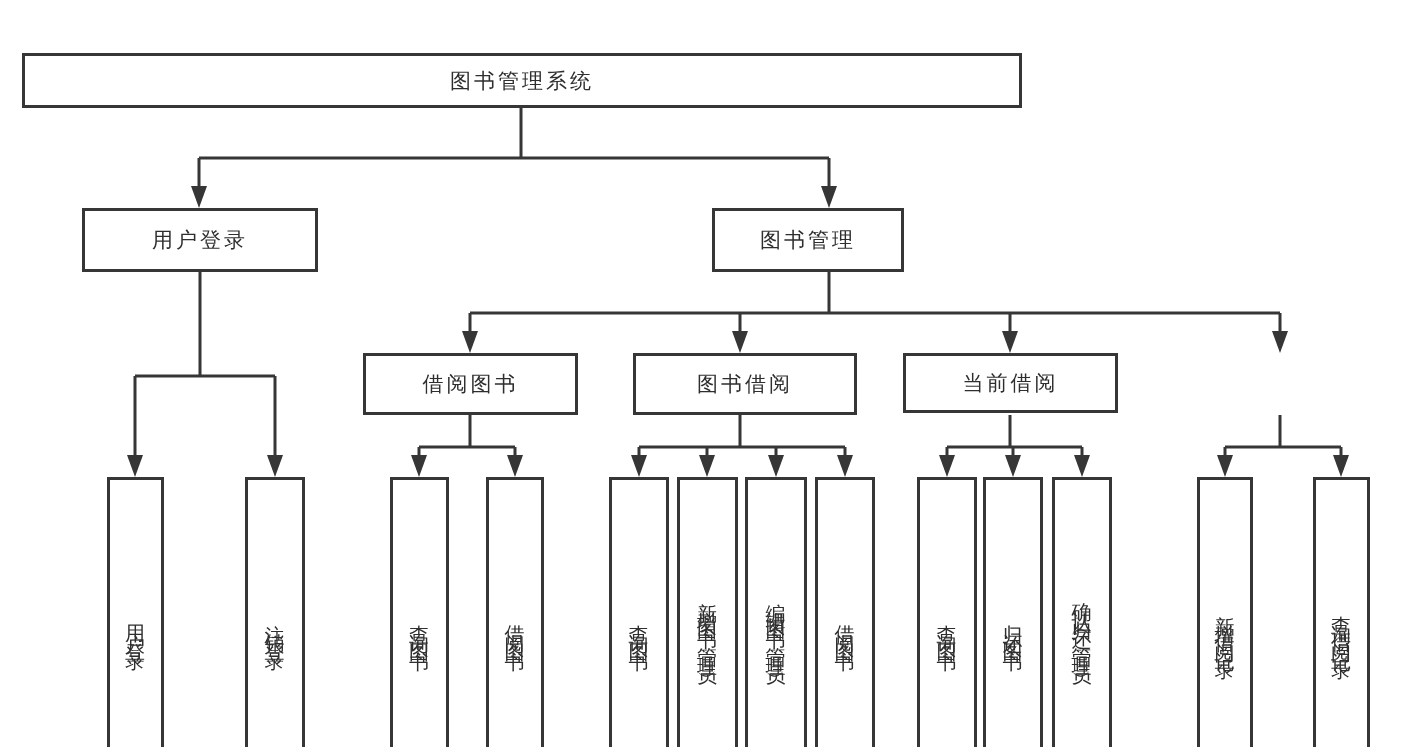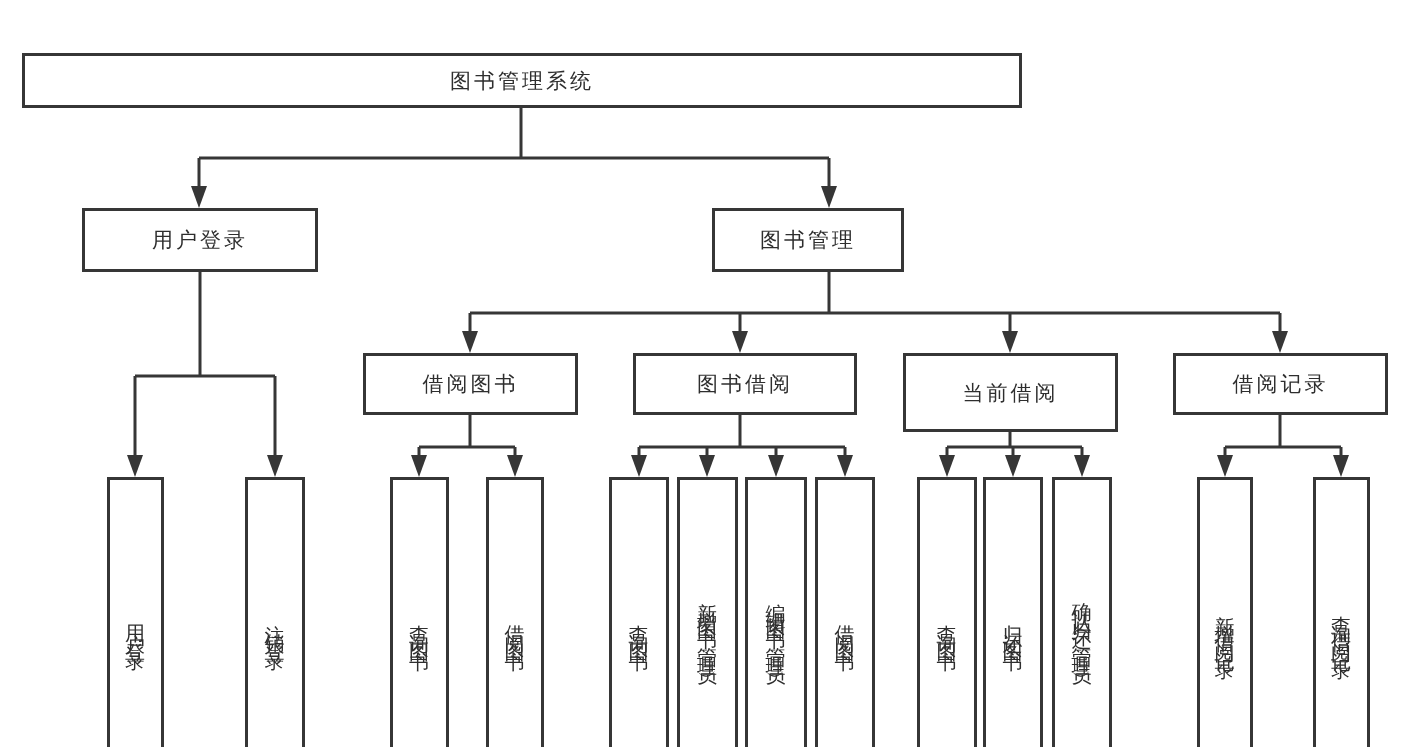--- a/index.html
+++ b/index.html
@@ -120,22 +120,21 @@
     </g>
   </svg>
 
   <div class="node h" style="left:22px;top:13px;width:1000px;height:55px">图书管理系统</div>
 
   <div class="node h" style="left:82px;top:168px;width:236px;height:64px">用户登录</div>
   <div class="node h" style="left:712px;top:168px;width:192px;height:64px">图书管理</div>
 
   <div class="node h" style="left:363px;top:313px;width:215px;height:62px">借阅图书</div>
   <div class="node h" style="left:633px;top:313px;width:224px;height:62px">图书借阅</div>
-  <div class="node h" style="left:903px;top:313px;width:215px;height:79px">当前借阅</div>
-  <div class="node h" style="left:1173px;top:313px;width:215px;height:62px">借阅记录</div>
+  <div class="node h" style="left:903px;top:313px;width:215px;height:60px">当前借阅</div>
 
   <div class="node v" style="left:107px;top:437px;width:57px;height:300px">用户登录</div>
   <div class="node v" style="left:245px;top:437px;width:60px;height:300px">注销登录</div>
 
   <div class="node v" style="left:390px;top:437px;width:59px;height:300px">查询图书</div>
   <div class="node v" style="left:486px;top:437px;width:58px;height:300px">借阅图书</div>
 
   <div class="node v" style="left:609px;top:437px;width:60px;height:300px">查询图书</div>
   <div class="node v" style="left:677px;top:437px;width:61px;height:300px">新增图书（管理员）</div>
   <div class="node v" style="left:745px;top:437px;width:62px;height:300px">编辑图书（管理员）</div>

